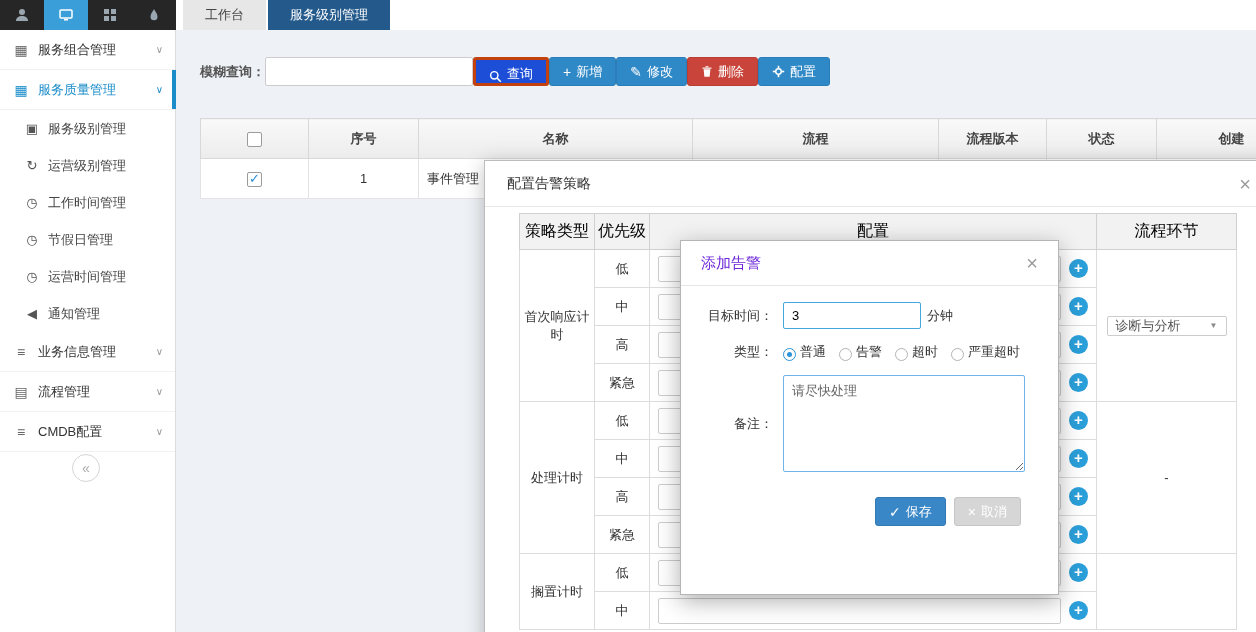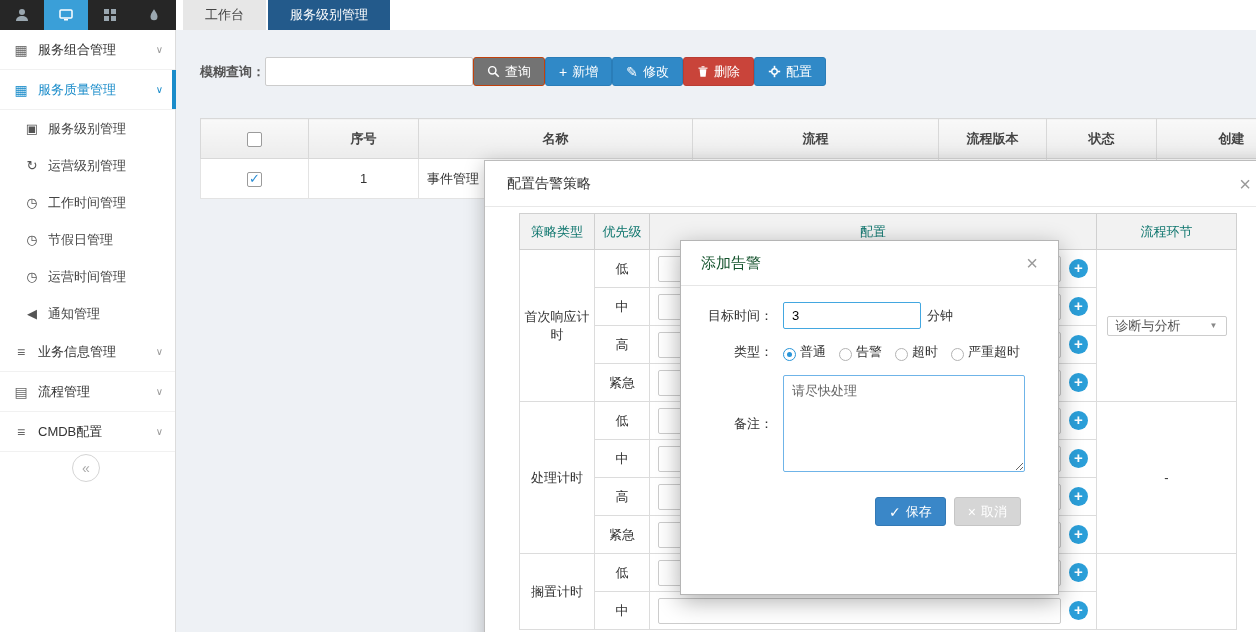--- a/index.html
+++ b/index.html
@@ -28,51 +28,51 @@
   .submenu-item .mi { width:16px; margin-right:8px; color:#555; font-size:13px; text-align:center; }
   .submenu-item .ml { font-size:13px; color:#444; }
   .collapse-btn { position:absolute; left:72px; top:424px; width:28px; height:28px; border:1px solid #d5d5d5; border-radius:50%; display:flex; align-items:center; justify-content:center; color:#aaa; font-size:14px; cursor:pointer; background:#fff; }
 
   
   .main { position:absolute; left:176px; top:30px; width:1080px; height:602px; background:#eef1f5; }
   .toolbar { position:absolute; left:24px; top:27px; display:flex; align-items:center; }
   .search-label { font-size:13px; font-weight:bold; color:#555; white-space:nowrap; }
   .search-input { width:208px; height:29px; border:1px solid #ccc; border-radius:2px; background:#fff; padding:0 8px; font-size:13px; outline:none; }
   .btn { height:29px; padding:0 13px; border-radius:3px; color:#fff; font-size:13px; display:flex; align-items:center; gap:5px; cursor:pointer; white-space:nowrap; }
-  .btn-green { background:#737373; border:1px solid #c2410c; }
+  .btn-green { background:#1d4ed8; border:3px solid #c2410c;align-items:flex-end; }
   .btn-blue  { background:#3089c7; border:1px solid #2a7db8; }
   .btn-red   { background:#c9443a; border:1px solid #ba3d33; }
   .btn .glyph { font-size:14px; line-height:1; }
 
   .data-table { position:absolute; left:24px; top:88px; width:1106px; border-collapse:collapse; table-layout:fixed; background:#fff; }
   .data-table th { height:40px; background:linear-gradient(#f9f9f9,#ececec); border:1px solid #d8d8d8; font-size:13px; color:#444; font-weight:bold; text-align:center;margin-top:38px; }
   .data-table td { height:40px; background:#fff; border:1px solid #e3e3e3; font-size:13px; color:#333; text-align:center; }
   .data-table td.name-cell { text-align:left; padding-left:8px; }
   .cb { width:15px; height:15px; border:1px solid #9b9b9b; border-radius:2px; background:#fff; display:inline-block; position:relative; vertical-align:middle; cursor:pointer; }
   .cb.checked::after { content:"✓"; position:absolute; left:1px; top:-2px; color:#2a8dd4; font-size:13px; font-weight:bold; }
 
   
   .policy-modal { position:absolute; left:484px; top:160px; width:790px; height:492px; background:#fff; border:1px solid #bcbcbc; box-shadow:0 4px 18px rgba(0,0,0,.25); z-index:10; overflow:hidden; }
   .pm-header { height:46px; display:flex; align-items:center; padding:0 22px; border-bottom:1px solid #e8e8e8; }
   .pm-title { font-size:14px; color:#333; }
   .modal-close { margin-left:auto; font-size:20px; color:#9a9a9a; cursor:pointer; line-height:1; }
   .policy-table { border-collapse:collapse; table-layout:fixed; margin:6px 0 0 34px; }
-  .policy-table th { height:36px; background:#f2f2f2; border:1px solid #d0d0d0; font-size:13px; font-weight:normal; color:#0f766e; text-align:center; }
+  .policy-table th { height:36px; background:#f2f2f2; border:1px solid #d0d0d0; font-size:16px; font-weight:normal; color:#000000; text-align:center; }
   .policy-table td { height:38px; background:#fff; border:1px solid #dcdcdc; font-size:13px; color:#333; text-align:center; padding:0 4px; }
   .cfg-cell { padding:0 8px !important; }
   .cfg-wrap { display:flex; align-items:center; gap:8px; }
   .cfg-input { flex:1; height:26px; border:1px solid #ccc; border-radius:2px; padding:0 6px; font-size:12px; outline:none; }
   .plus-btn { width:19px; height:19px; border-radius:50%; background:#2b9fd9; color:#fff; font-size:15px; font-weight:bold; line-height:18px; text-align:center; flex-shrink:0; cursor:pointer; }
   .step-select { width:120px; height:20px; border:1px solid #ccc; border-radius:2px; background:#fff; margin:0 auto; display:flex; align-items:center; padding:7px 8px; font-size:13px; color:#555; cursor:pointer; }
   .step-select .caret { margin-left:auto; font-size:8px; color:#888; }
 
   
   .alert-modal { position:absolute; left:680px; top:240px; width:379px; height:355px; background:#fff; border:1px solid #b5b5b5; box-shadow:0 6px 22px rgba(0,0,0,.32); z-index:20; }
   .am-header { height:45px; display:flex; align-items:center; padding:0 20px; border-bottom:1px solid #e6e6e6; }
-  .am-title { font-size:15px; color:#14532d; }
+  .am-title { font-size:15px; color:#6d28d9; }
   .am-body { padding:16px 37px 0 20px; }
   .form-row { display:flex; align-items:center; margin-bottom:14px; }
   .form-label { width:72px; text-align:right; font-size:13px; color:#333; flex-shrink:0; }
   .form-field { margin-left:10px; display:flex; align-items:center; flex:1; }
   .target-input { width:138px; height:27px; border:1px solid #43a7e0; border-radius:2px; padding:0 8px; font-size:13px; outline:none; }
   .unit { margin-left:6px; font-size:13px; color:#333; }
   .radio-item { display:flex; align-items:flex-end; margin-right:13px; cursor:pointer; white-space:nowrap; }
   .rb { width:13px; height:13px; border:1px solid #b3b3b3; border-radius:50%; background:#fff; margin-right:4px; position:relative; flex-shrink:0; }
   .rb.selected { border-color:#2a95d8; }
   .rb.selected::after { content:""; position:absolute; left:3px; top:3px; width:5px; height:5px; border-radius:50%; background:#2a95d8; }

